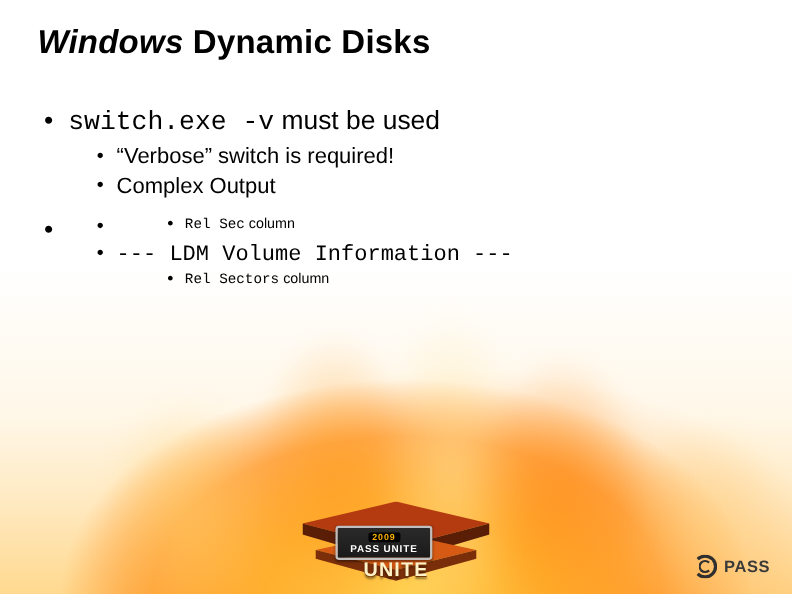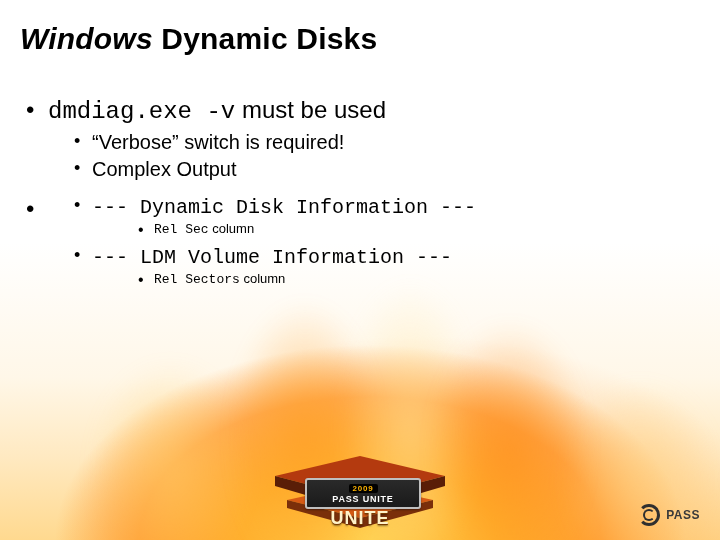--- a/index.html
+++ b/index.html
@@ -22,21 +22,21 @@
     filter: blur(10px); opacity: 0.55; z-index: 0;
   }
   .flare1 { left: 90px;  width: 160px; height: 220px; background: radial-gradient(ellipse at center, #ffcf6a 0%, rgba(255,207,106,0) 70%); }
   .flare2 { left: 230px; width: 150px; height: 280px; background: radial-gradient(ellipse at center, #ff9b1e 0%, rgba(255,155,30,0) 70%); }
   .flare3 { left: 340px; width: 140px; height: 300px; background: radial-gradient(ellipse at center, #ffe49b 0%, rgba(255,228,155,0) 70%); }
   .flare4 { left: 430px; width: 160px; height: 260px; background: radial-gradient(ellipse at center, #ff8a15 0%, rgba(255,138,21,0) 70%); }
   .flare5 { left: 560px; width: 160px; height: 200px; background: radial-gradient(ellipse at center, #ffd280 0%, rgba(255,210,128,0) 70%); }
 
   .slide {
     position: relative; z-index: 1;
-    padding: 22px 34px 0 20px;
+    padding: 22px 34px 0 34px;
     color: #000;
   }
   .title {
     font-size: 30px; font-weight: 400; letter-spacing: 0.2px;
     margin-bottom: 40px;
   }
   .title-ital { font-style: italic; font-weight: 700; }
   .title-bold { font-weight: 700; }
 
   ul { list-style: none; }
@@ -51,21 +51,21 @@
 
   .mono { font-family: "Courier New", Courier, monospace; }
 
   .badge {
     position: absolute; left: 50%; bottom: 6px; transform: translateX(-50%);
     width: 170px; height: 78px; z-index: 2;
   }
   .chev { position: absolute; left: 0; right: 0; }
   .chev svg { display: block; width: 170px; }
   .banner {
-    position: absolute; left: 30px; top: 22px; width: 116px;
+    position: absolute; left: 30px; top: 22px; width: 88px;
     text-align: center; color: #fff; font-weight: 700;
     font-size: 9px; letter-spacing: 0.8px;
     background: linear-gradient(#2a2a2a,#1a1a1a);
     border: 2px solid #bfbfbf; border-radius: 3px;
     padding: 3px 4px 2px 4px; line-height: 1.15;
     box-shadow: 0 1px 2px rgba(0,0,0,0.4);
   }
   .banner .yr {
     display: inline-block; font-size: 8px; color: #ffb400;
     background: #000; padding: 0 4px; border-radius: 2px;
@@ -75,21 +75,21 @@
     position: absolute; left: 50%; top: 52px; transform: translateX(-50%);
     font-family: Arial Black, Arial, sans-serif; font-weight: 900;
     font-size: 18px; letter-spacing: 1px;
     color: #fff2c9;
     text-shadow: 0 1px 0 #7a3b00, 0 2px 2px rgba(0,0,0,0.45);
   }
 
   .pass-logo {
     position: absolute; right: 20px; bottom: 14px; z-index: 2;
     display: flex; align-items: center; gap: 6px;
-    color: #3a3a3a; font-weight: 700; font-size: 12px; letter-spacing: 0.5px;
+    color: #3a3a3a; font-weight: 700; font-size: 15px; letter-spacing: 0.5px;
   }
   .pass-ring {
     width: 22px; height: 22px; position: relative;
   }
   .pass-ring .outer {
     position: absolute; inset: 0; border: 3px solid #2f2f2f; border-radius: 50%;
     border-left-color: transparent;
   }
   .pass-ring .inner {
     position: absolute; inset: 5px; border: 2.5px solid #2f2f2f; border-radius: 50%;
@@ -106,30 +106,29 @@
 <div class="flare4"></div>
 <div class="flare5"></div>
 
 <div class="slide">
   <h1 class="title">
     <span class="title-ital">Windows</span><span class="title-bold"> Dynamic Disks</span>
   </h1>
 
   <ul class="lvl1">
     <li>
-      <span class="mono">dmdiag.exe -v</span><span> must be used</span>
+      <span class="mono">switch.exe -v</span><span> must be used</span>
       <ul class="lvl2">
         <li>“Verbose” switch is required!</li>
         <li>Complex Output</li>
       </ul>
     </li>
     <li>
       <ul class="lvl2">
         <li>
-          <span class="mono">--- Dynamic Disk Information ---</span>
           <ul class="lvl3">
             <li><span class="mono">Rel Sec</span><span> column</span></li>
           </ul>
         </li>
         <li>
           <span class="mono">--- LDM Volume Information ---</span>
           <ul class="lvl3">
             <li><span class="mono">Rel Sectors</span><span> column</span></li>
           </ul>
         </li>

